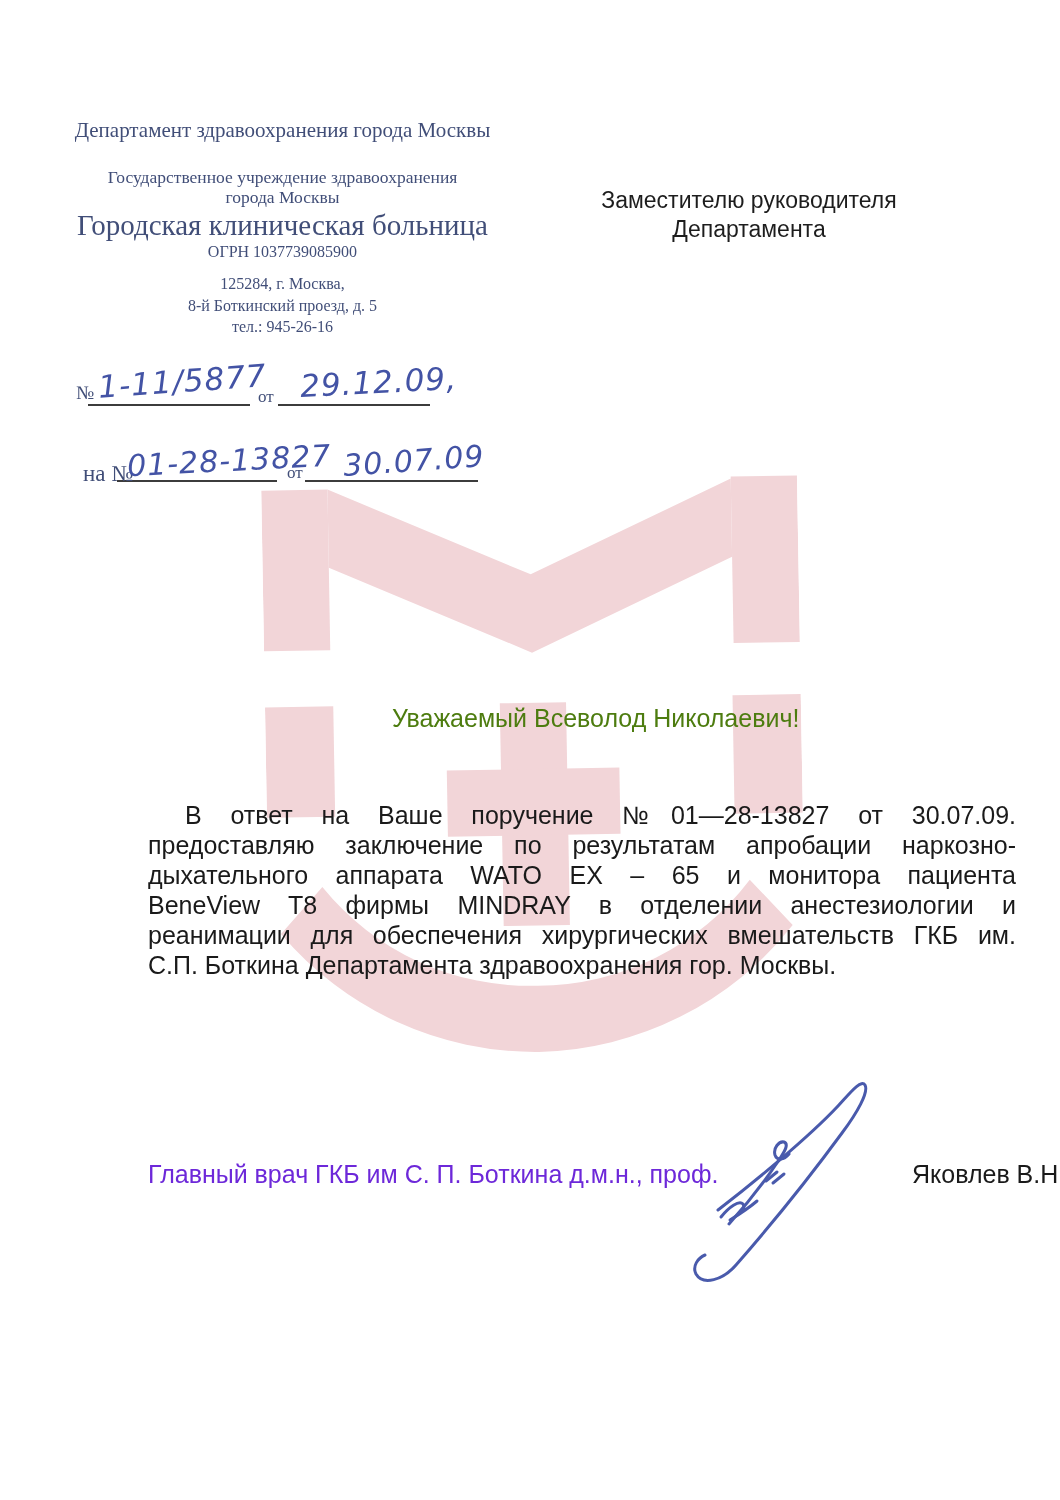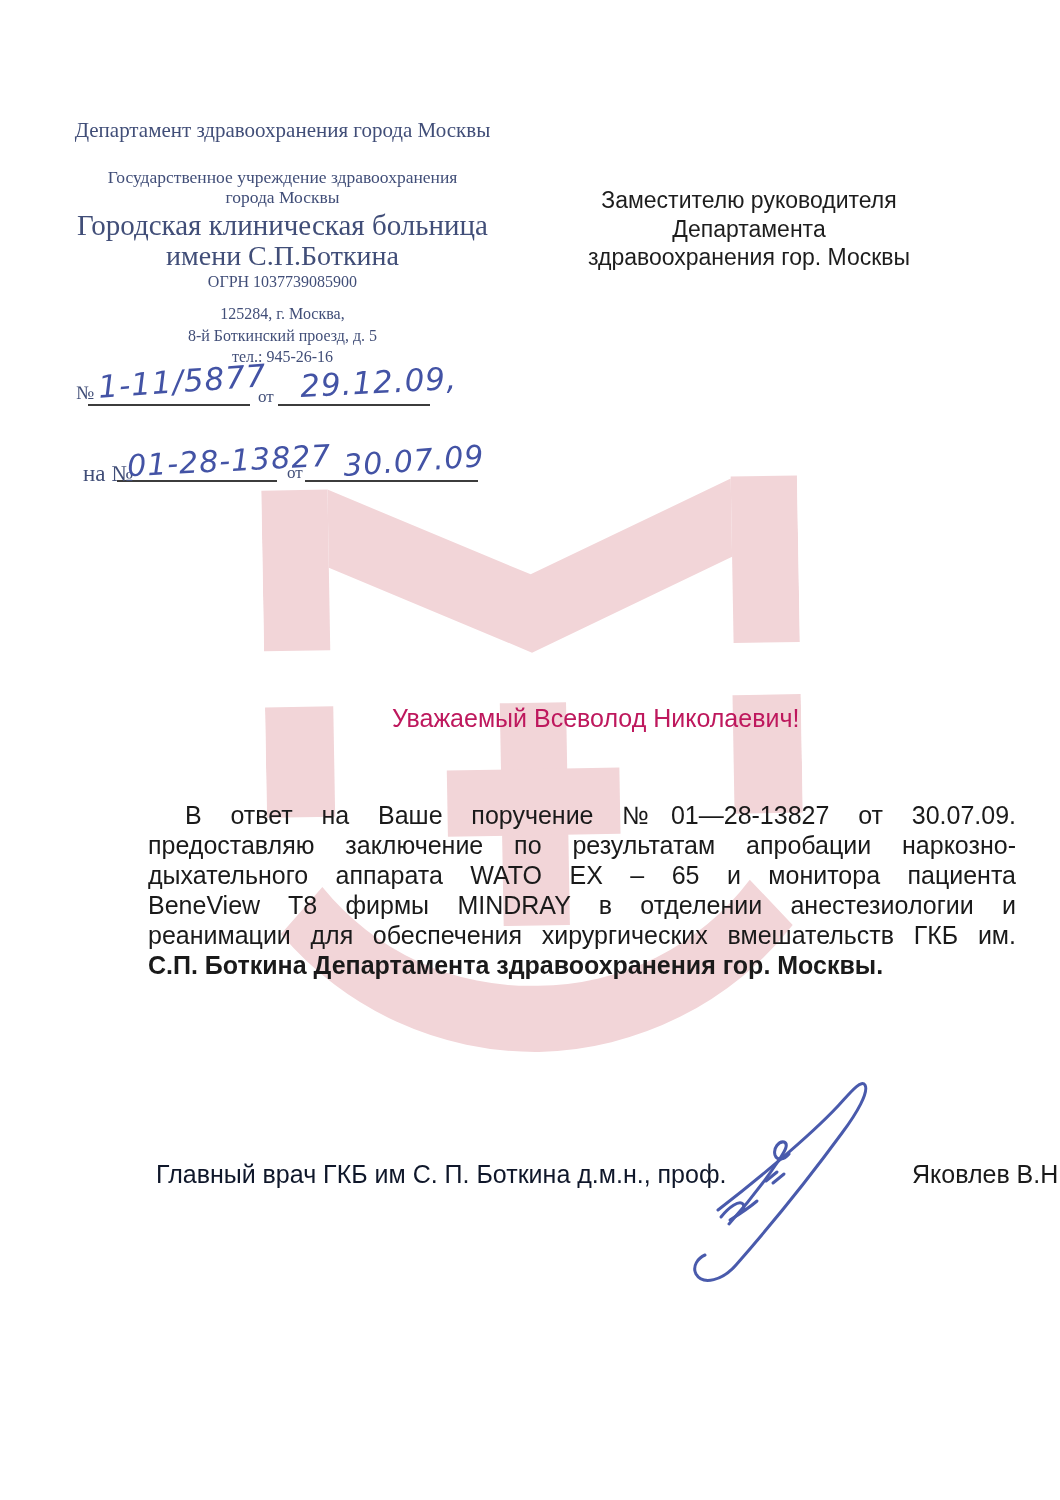--- a/index.html
+++ b/index.html
@@ -34,33 +34,33 @@
     position:absolute; font-family:"Liberation Serif", serif;
     color:#414e78; z-index:2;
   }
   .hw {
     position:absolute; font-family:"DejaVu Sans", sans-serif; font-style:italic;
     color:#4353a5; letter-spacing:1px; white-space:nowrap; z-index:2;
   }
   .uline { position:absolute; height:2px; background:#3c3c3c; z-index:1; }
   
   .salutation {
-    position:absolute; left:392px; top:704px; font-size:25px; color:#be185d;
+    position:absolute; left:392px; top:704px; font-size:25px; color:#4d7c0f;
     white-space:nowrap; z-index:2;
   }
   .body-block {
     position:absolute; left:148px; top:800px; width:868px;
     font-size:25px; line-height:30px; color:#1a1a1a; z-index:2;
   }
   .body-line { text-align:justify; text-align-last:justify; }
   .body-line.first { text-indent:37px; }
-  .body-line.last  { text-align:left; text-align-last:left;font-weight:bold; }
+  .body-line.last  { text-align:left; text-align-last:left; }
   
   .sig-title {
-    position:absolute; left:156px; top:1160px; font-size:25px; color:#0f172a;
+    position:absolute; left:148px; top:1160px; font-size:25px; color:#6d28d9;
     white-space:nowrap; z-index:2;
   }
   .sig-name {
     position:absolute; left:912px; top:1160px; font-size:25px; color:#1a1a1a;
     white-space:nowrap; z-index:2;
   }
   .signature-svg {
     position:absolute; left:678px; top:1068px; width:205px; height:228px; z-index:3;
   }
 </style>
@@ -86,33 +86,31 @@
 
       <path d="M 12 452 A 332 332 0 0 0 267 574 A 332 332 0 0 0 522 452 L 480 406 A 266 266 0 0 1 267 508 A 266 266 0 0 1 54 406 Z"></path>
     </g>
   </svg>
 
   <div class="letterhead">
     <div class="lh-dept">Департамент здравоохранения города Москвы</div>
     <div class="lh-gov">Государственное учреждение здравоохранения</div>
     <div class="lh-gov">города Москвы</div>
     <div class="lh-hosp1">Городская клиническая больница</div>
-    <div class="lh-hosp2">имени С.П.Боткина</div>
     <div class="lh-ogrn">ОГРН 1037739085900</div>
     <div class="lh-addr-block">
       <div class="lh-addr">125284, г. Москва,</div>
       <div class="lh-addr">8-й Боткинский проезд, д. 5</div>
       <div class="lh-addr">тел.: 945-26-16</div>
     </div>
   </div>
 
   <div class="recipient">
     <div>Заместителю руководителя</div>
     <div>Департамента</div>
-    <div>здравоохранения гор. Москвы</div>
   </div>
 
   <span class="ref-label" style="left:76px; top:382px; font-size:19px;">№</span>
   <span class="hw" style="left:98px; top:363px; font-size:31px; transform:rotate(-4deg);">1-11/5877</span>
   <div class="uline" style="left:88px; top:404px; width:162px;"></div>
   <span class="ref-label" style="left:258px; top:387px; font-size:17px;">от</span>
   <span class="hw" style="left:300px; top:364px; font-size:31px; transform:rotate(-3deg);">29.12.09,</span>
   <div class="uline" style="left:278px; top:404px; width:152px;"></div>
 
   <span class="ref-label" style="left:83px; top:461px; font-size:23px;">на №</span>

